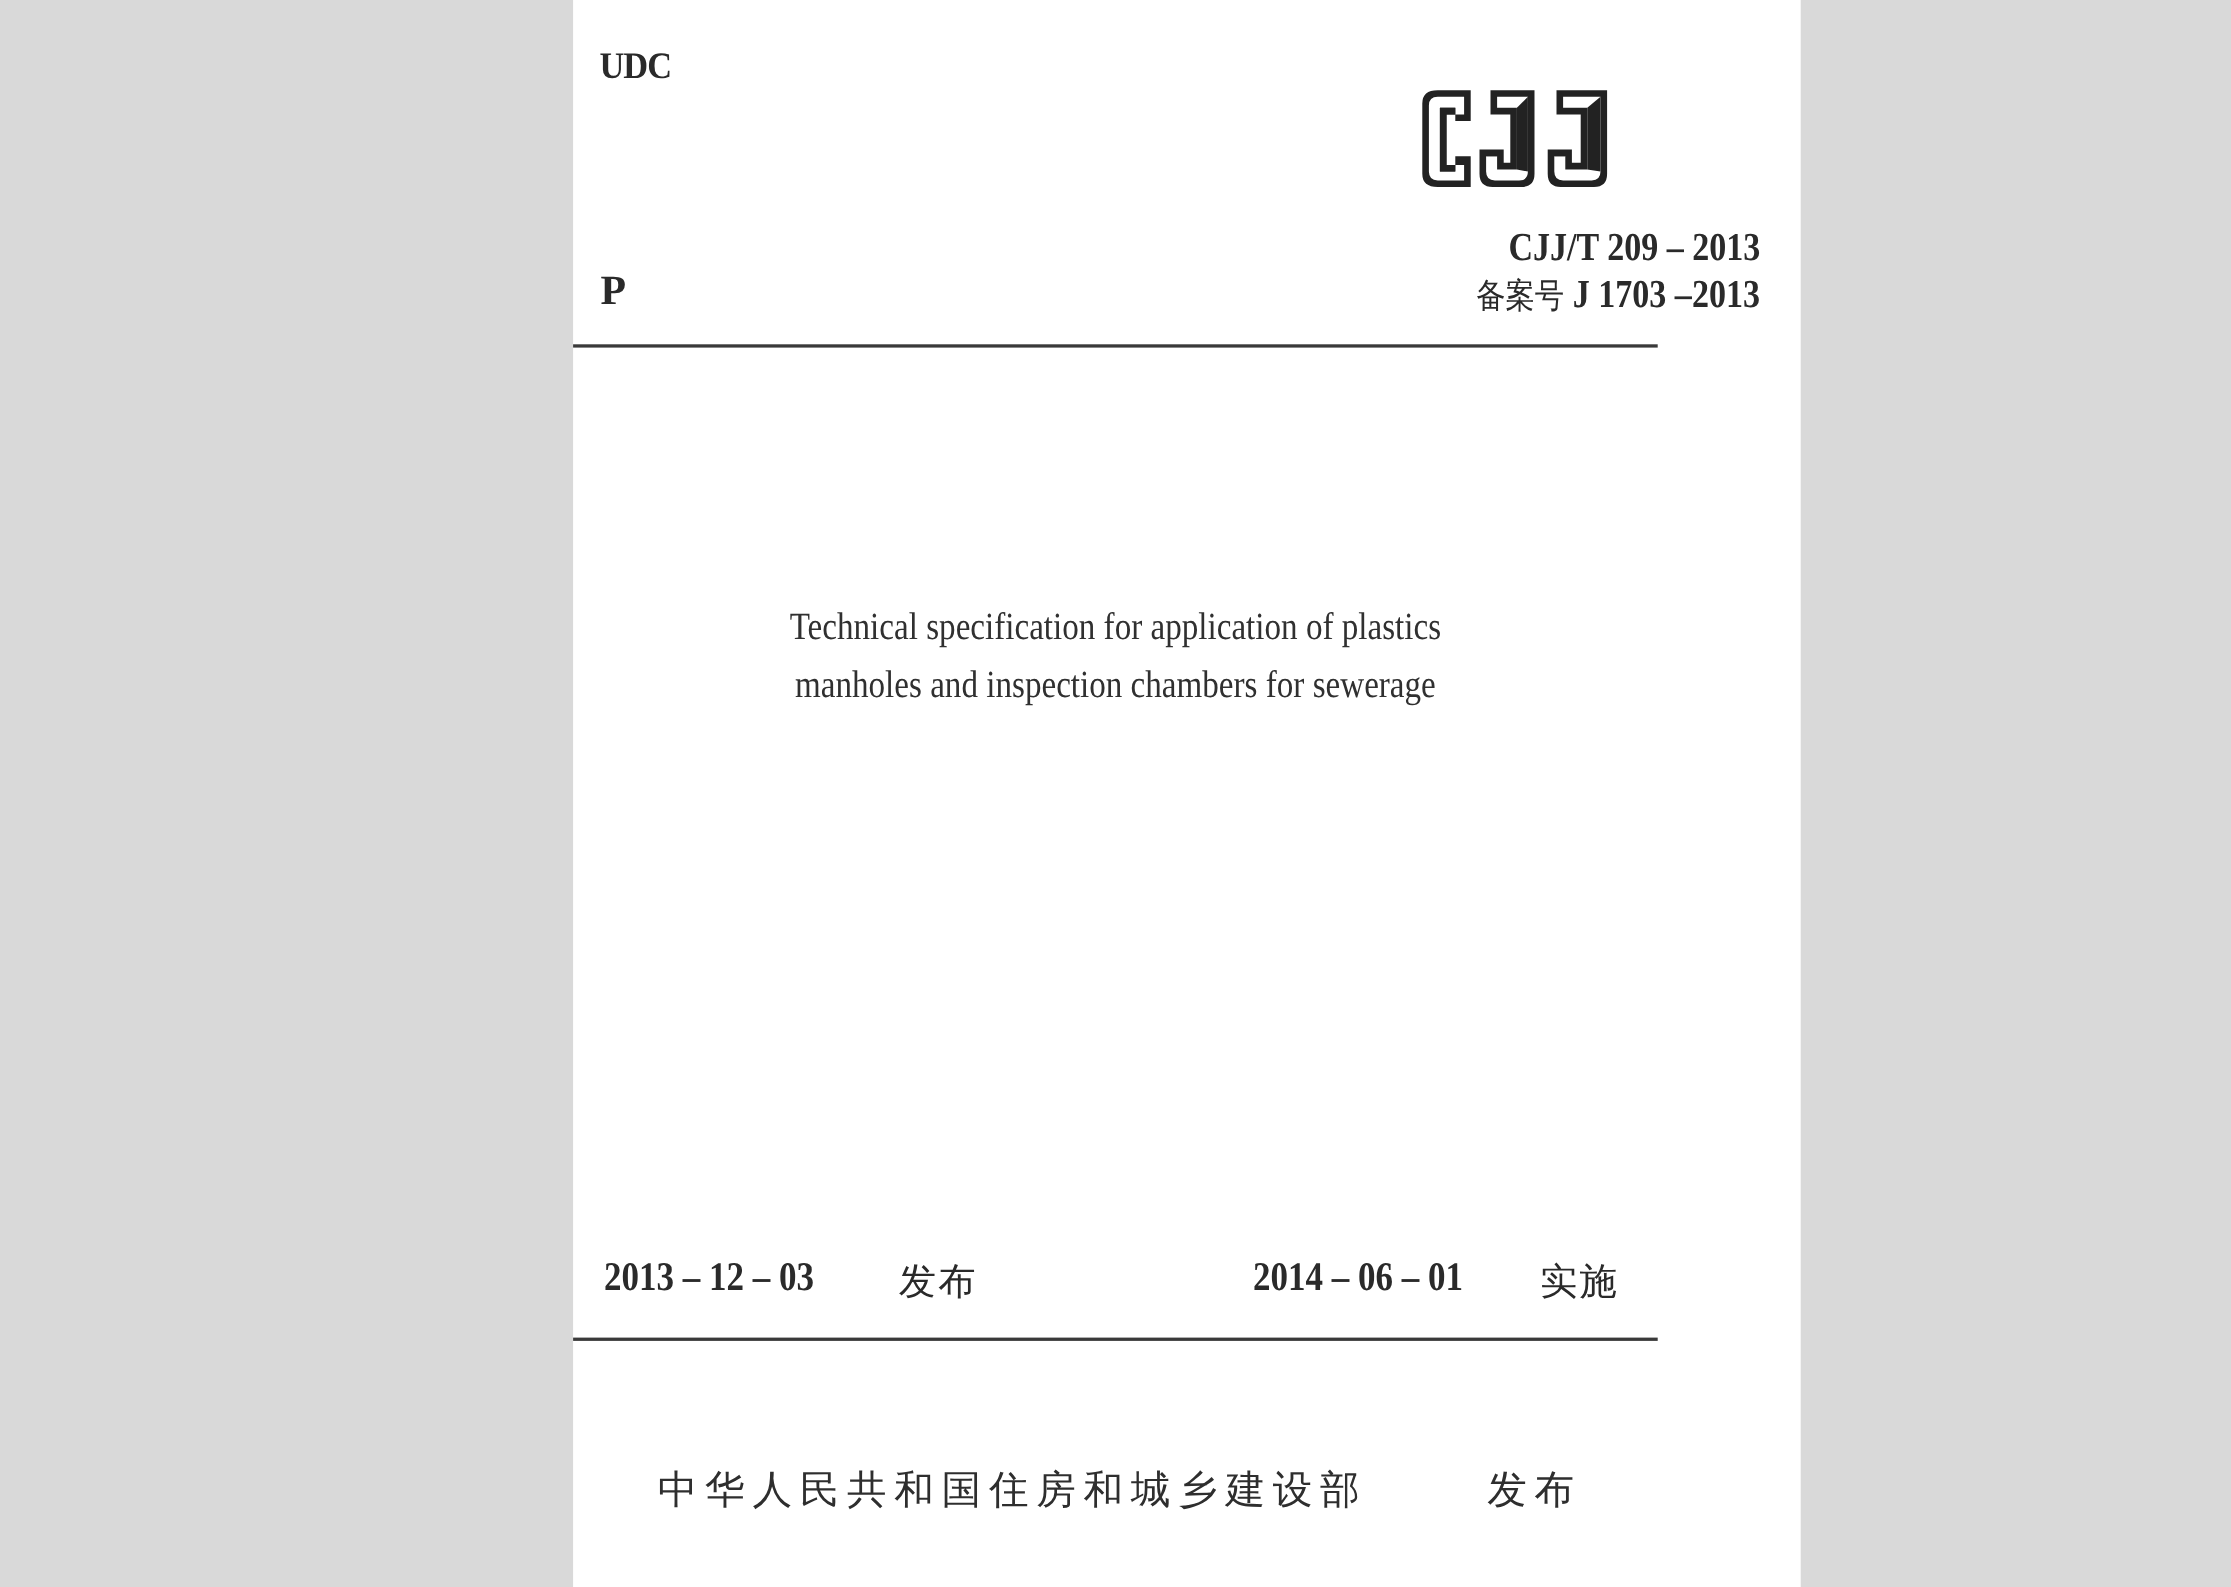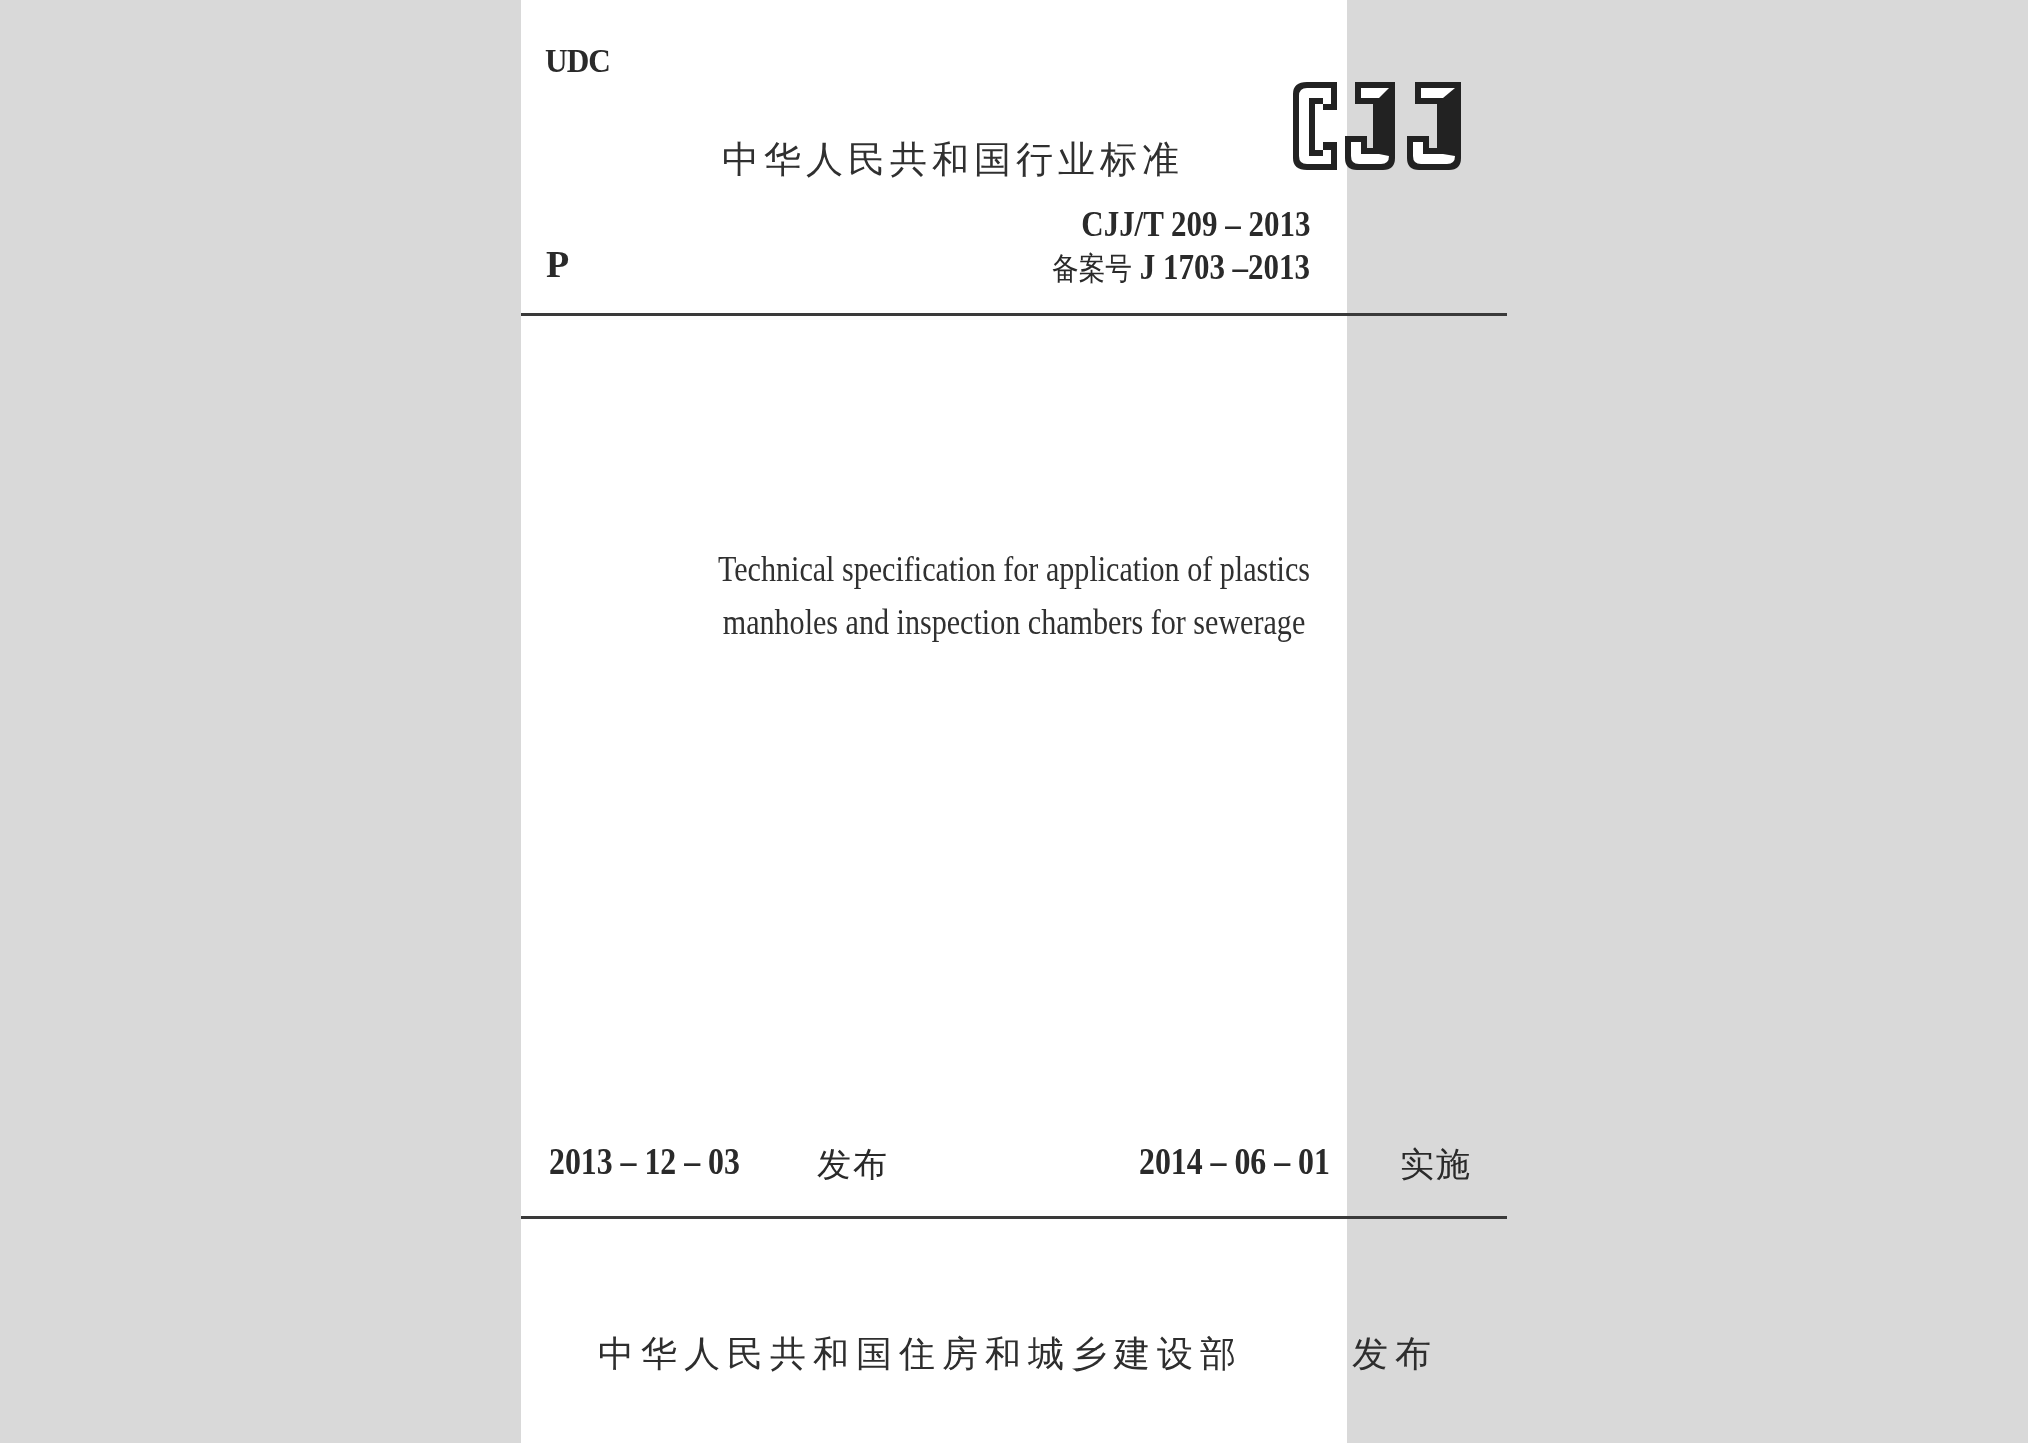--- a/index.html
+++ b/index.html
@@ -1,21 +1,21 @@
 <!DOCTYPE html>
 <html><head>
 <meta charset="utf-8">
 <style>
   html, body { margin: 0; padding: 0; }
   body {
     width: 2028px; height: 1443px; background: #d9d9d9; position: relative; overflow: hidden;
     font-family: "Liberation Serif", "DejaVu Serif", serif;
   }
   .page {
-    position: absolute; left: 521px; top: 0; width: 826px; height: 1443px; background: #ffffff;
+    position: absolute; left: 521px; top: 0; width: 1116px; height: 1443px; background: #ffffff;
   }
   .abs { position: absolute; white-space: nowrap; color: #2a2a2a; }
   .udc { left: 24px; top: 42px; font-size: 34px; font-weight: bold; letter-spacing: -1px; transform: scaleX(0.92); transform-origin: left top; }
   .std { left: 201px; top: 135px; font-family: "DejaVu Sans", sans-serif; font-size: 37px; letter-spacing: 5px; color: #303030; }
   .logo { left: 764px; top: 80px; width: 186px; height: 94px; }
   .code1 { right: 37px; top: 203px; font-size: 36px; font-weight: bold; transform: scaleX(0.86); transform-origin: right top; }
   .code2 { right: 37px; top: 246px; font-size: 36px; font-weight: bold; transform: scaleX(0.86); transform-origin: right top; }
   .code2 .cn { font-family: "DejaVu Sans", sans-serif; font-weight: normal; font-size: 31px; }
   .p { left: 25px; top: 242px; font-size: 38px; font-weight: bold; }
   .rule { position: absolute; left: 0; width: 986px; height: 3px; background: #3a3a3a; }
@@ -31,21 +31,20 @@
   .act2 { left: 879px; top: 1142px; font-family: "DejaVu Sans", sans-serif; font-size: 34px; letter-spacing: 2px; }
   .pub { left: 77px; top: 1330px; font-family: "DejaVu Sans", sans-serif; font-size: 36px; letter-spacing: 7px; color: #2e2e2e; }
   .pubact { left: 831px; top: 1330px; font-family: "DejaVu Sans", sans-serif; font-size: 36px; letter-spacing: 7px; color: #2e2e2e; }
 </style>
 </head>
 <body>
 
 <div class="page">
   <div class="abs udc">UDC</div>
 
-  <div class="abs std">中华人民共和国行业标准</div>
 
   <svg class="abs logo" viewBox="0 0 186 94">
 
     <path d="M8 14 Q8 2 22 2 L52 2 L52 30 L38 30 L38 24 L30 24 L30 70 L38 70 L38 62 L52 62 L52 90 L22 90 Q8 90 8 78 Z" fill="#222"></path>
     <path d="M22 8 L46 8 L46 24 L38 24 L38 18 L24 18 L24 76 L38 76 L38 70 L46 70 L46 84 L22 84 Q14 84 14 76 L14 16 Q14 8 22 8 Z" fill="#fff"></path>
     <path d="M24 18 L38 18 L38 24 L30 24 L30 70 L38 70 L38 76 L24 76 Z" fill="#222"></path>
 
     <path d="M70 2 L110 2 L110 78 Q110 90 98 90 L72 90 Q60 90 60 78 L60 56 L82 56 L82 68 L88 68 L88 24 L70 24 Z" fill="#222"></path>
     <path d="M76 8 L104 8 L104 76 Q104 84 96 84 L74 84 Q66 84 66 76 L66 62 L76 62 L76 74 L94 74 L94 18 L76 18 Z" fill="#fff"></path>
     <path d="M94 18 L104 8 L104 76 L94 74 Z" fill="#222"></path>

